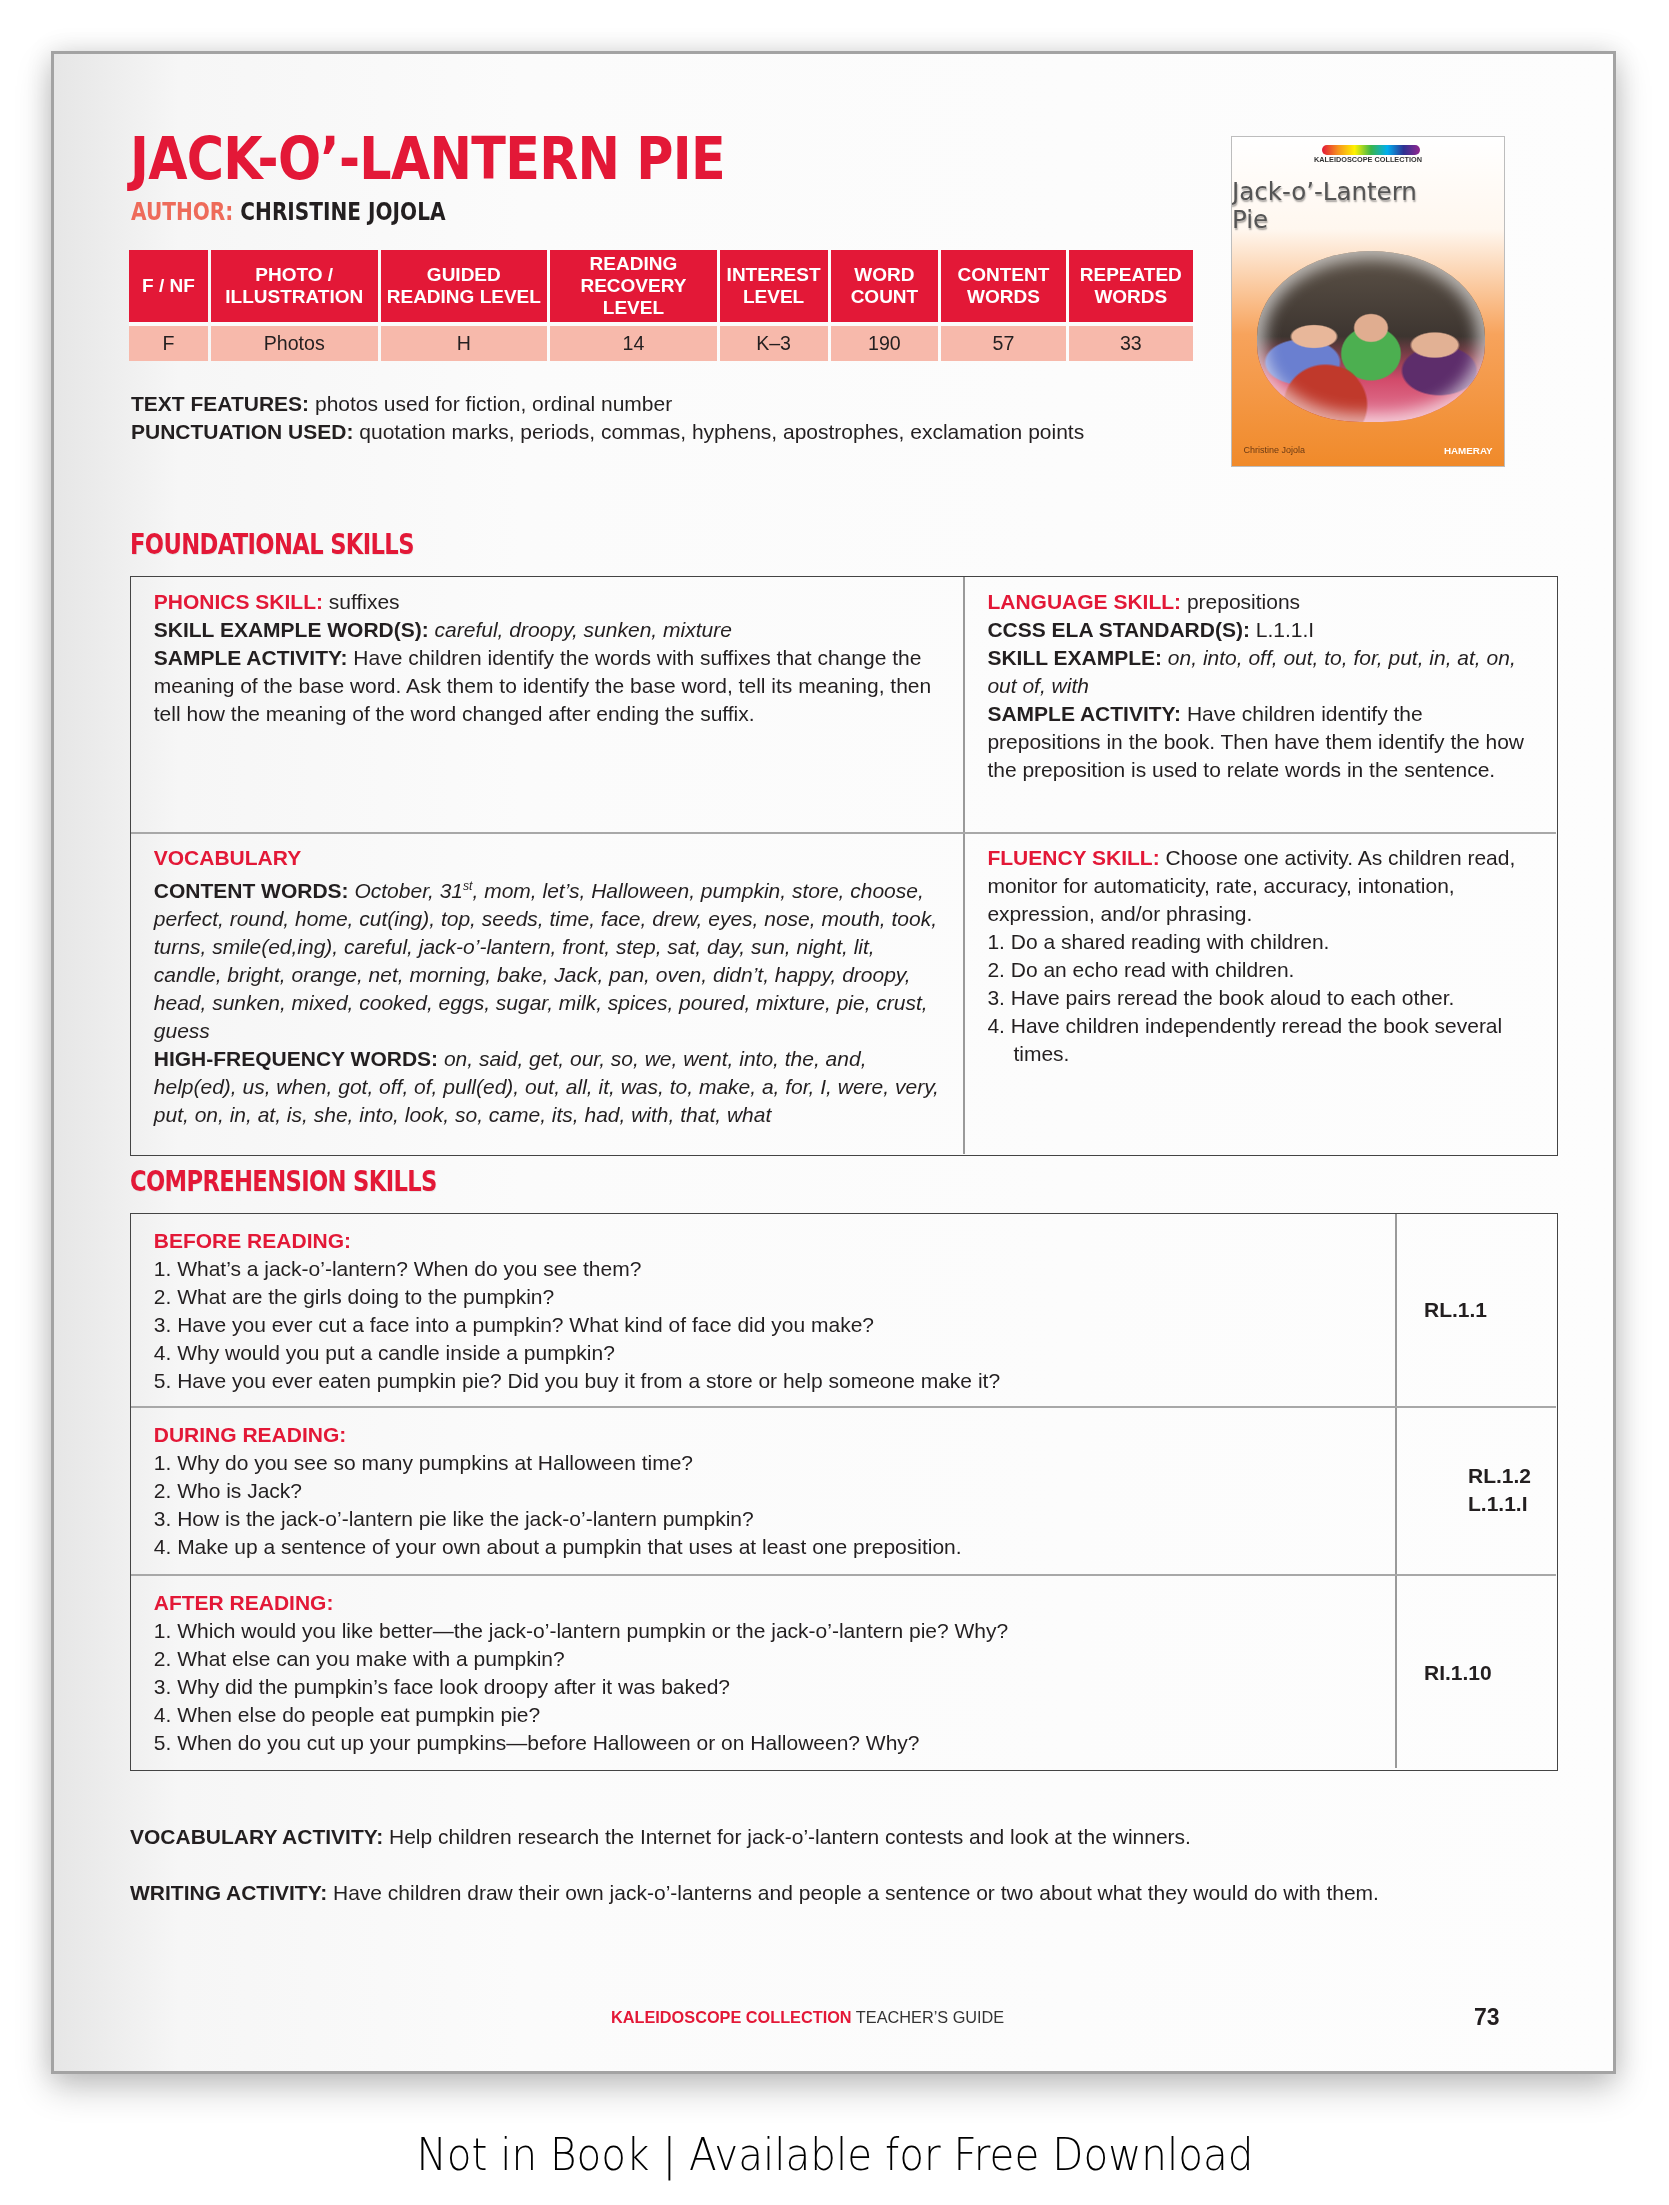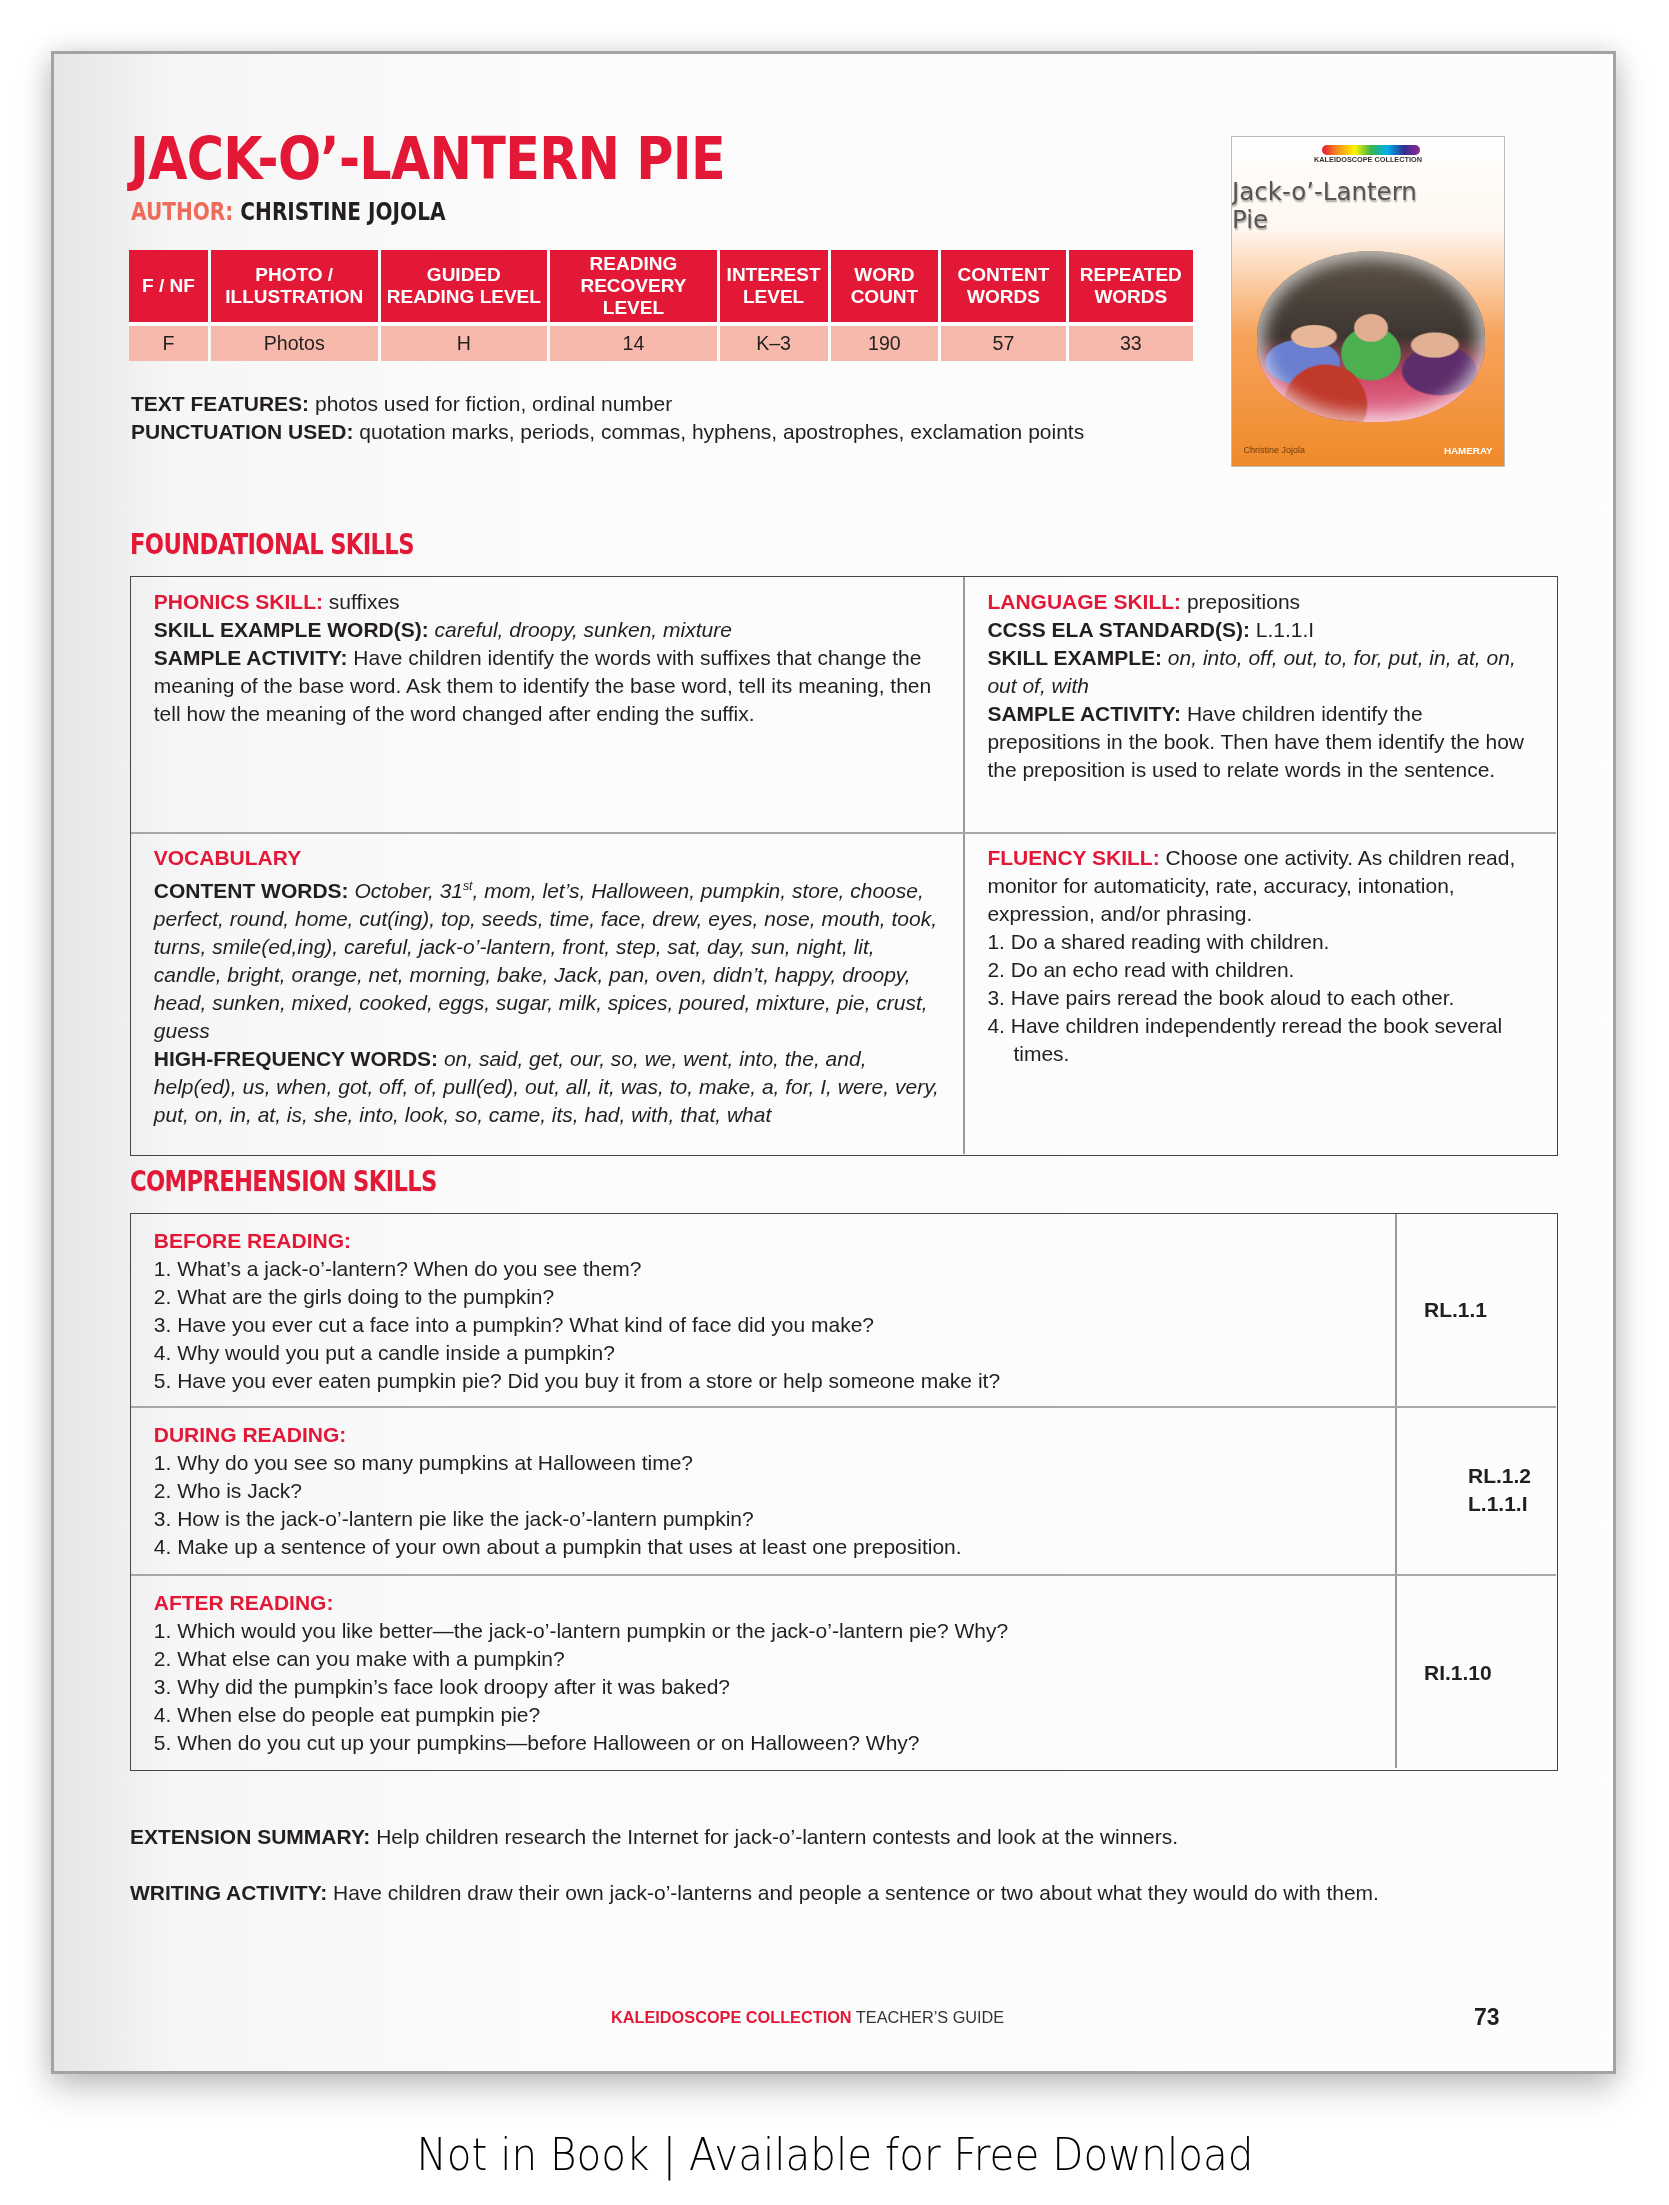--- a/index.html
+++ b/index.html
@@ -226,21 +226,21 @@
       <div>3. Why did the pumpkin’s face look droopy after it was baked?</div>
       <div>4. When else do people eat pumpkin pie?</div>
       <div>5. When do you cut up your pumpkins—before Halloween or on Halloween? Why?</div>
     </div>
     <div class="std" style="left:1293px;top:445px;">
       <div>RI.1.10</div>
     </div>
   </div>
 
   <div class="abs ext" style="left:76px;top:1769px;">
-    <div><b>EXTENSION SUMMARY:</b><span> Help children research the Internet for jack-o’-lantern contests and look at the winners.</span></div>
+    <div><b>VOCABULARY ACTIVITY:</b><span> Help children research the Internet for jack-o’-lantern contests and look at the winners.</span></div>
     <div style="height:28px"></div>
     <div><b>WRITING ACTIVITY:</b><span> Have children draw their own jack-o’-lanterns and people a sentence or two about what they would do with them.</span></div>
   </div>
 
   <div class="abs footer" style="left:557px;top:1954px;">
     <span class="r">KALEIDOSCOPE COLLECTION</span><span class="g"> TEACHER’S GUIDE</span>
   </div>
   <div class="abs pnum" style="left:1420px;top:1950px;">73</div>
 </div>
 

